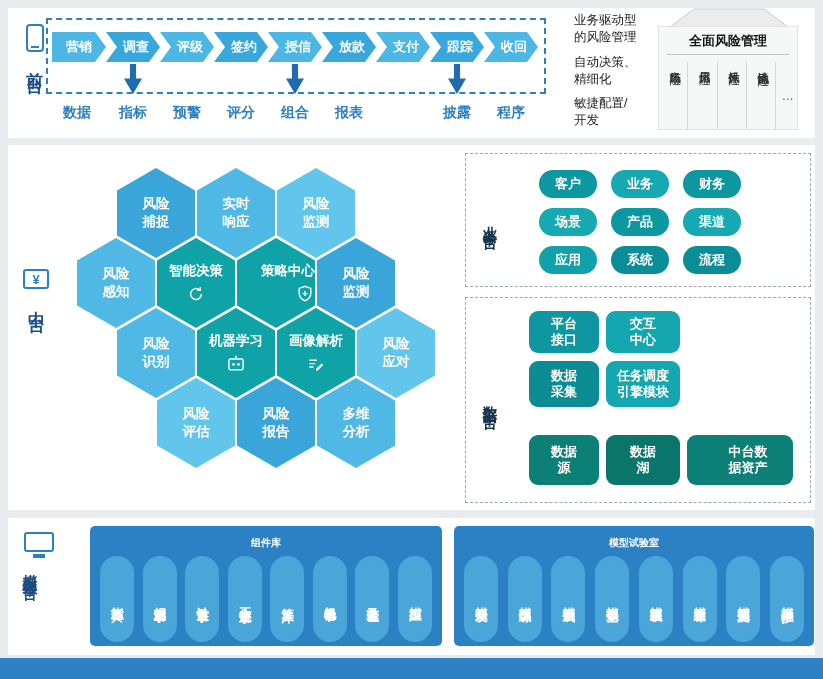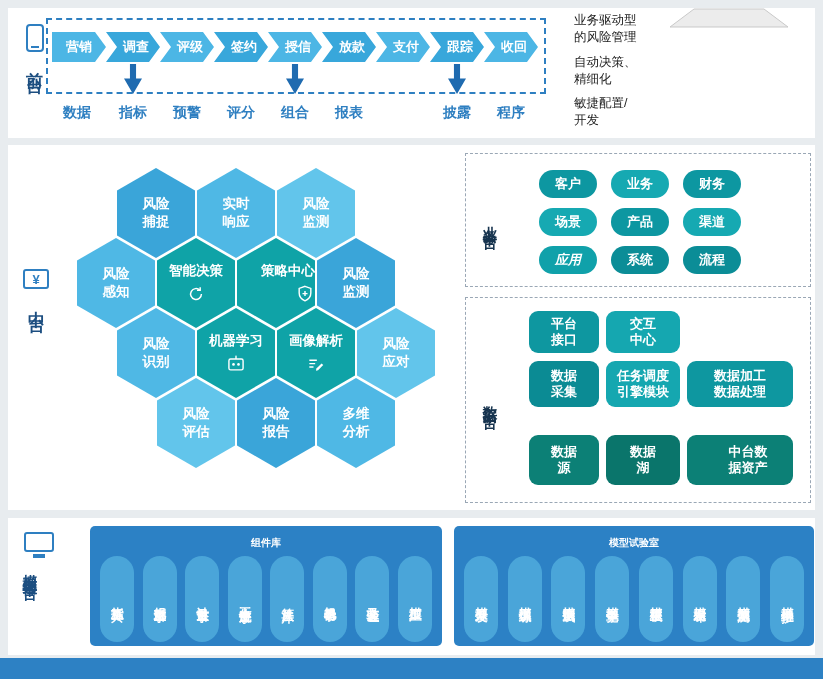--- a/index.html
+++ b/index.html
@@ -50,21 +50,21 @@
   .h1 { background:#3aa5d9; } .h2 { background:#4fb8e5; } .h3 { background:#62c5eb; } .ht { background:#0fa3a7; }
   .hex .hl { display:block; }
   .hicon { margin-top:4px; }
 
   
   .dashed-panel { position:absolute; border:1.5px dashed #9aa7b5; }
   .vlabel { position:absolute; left:14px; top:50%; transform:translateY(-50%); writing-mode:vertical-lr;
             font-weight:bold; font-size:14.5px; color:#17344f; letter-spacing:3px; }
   .pill-grid { position:absolute; left:73px; top:16px; display:grid; grid-template-columns:repeat(3,58px); gap:10px 14px; }
   .pill { height:28px; border-radius:14px; color:#fff; font-weight:bold; font-size:13px; display:flex; align-items:center; justify-content:center; }
-  .t1 { background:#0d97a1; } .t2 { background:#16a9b2; } .t3 { background:#10a1aa;font-style:italic; } .t4 { background:#0b8d97; }
+  .t1 { background:#0d97a1; } .t2 { background:#16a9b2; } .t3 { background:#10a1aa; } .t4 { background:#0b8d97; }
   .dbtn { position:absolute; border-radius:9px; color:#fff; font-weight:bold; font-size:13px; line-height:1.25;
           display:flex; flex-direction:column; align-items:center; justify-content:center; text-align:center; }
   .g1 { background:#0e97a0; } .g2 { background:#15a7b0; } .g3 { background:#0b8b94; }
   .g4 { background:#0c8076; } .g5 { background:#0a756b; }
 
   
   .bpanel { position:absolute; top:8px; height:120px; background:#2c81c5; border-radius:5px; }
   .bptitle { text-align:center; color:#fff; font-weight:bold; font-size:10px; padding-top:10px; }
   .bpills { display:flex; justify-content:space-between; padding:6px 10px 0; }
   .bpill { width:34px; height:86px; background:#4aa5d9; border-radius:17px; color:#fff; font-size:12.5px; font-weight:bold;
@@ -134,20 +134,30 @@
       <span>精细化</span>
     </div>
     <div class="note" style="top:87px;">
       <span>敏捷配置/</span>
       <span>开发</span>
     </div>
 
     <svg class="roof" width="118" height="20" viewBox="0 0 118 20">
       <polygon points="0,19 24,1 94,1 118,19" fill="#ececec" stroke="#c9c9c9" stroke-width="1"></polygon>
     </svg>
+    <div class="risk-panel">
+      <div class="risk-title">全面风险管理</div>
+      <div class="risk-cols">
+        <span class="risk-col">市场风险</span>
+        <span class="risk-col">信用风险</span>
+        <span class="risk-col">操作风险</span>
+        <span class="risk-col">流动性风险</span>
+        <span class="risk-more">…</span>
+      </div>
+    </div>
   </section>
 
   <section class="card mid">
     <div class="cash-icon">¥</div>
     <div class="rail-label" style="left:17px; top:152px;">中台</div>
 
     <div class="hex h1" style="left:109px; top:23px;">
       <span class="hl">风险</span>
       <span class="hl">捕捉</span>
     </div>
@@ -245,24 +255,20 @@
         <span>中心</span>
       </div>
       <div class="dbtn g3" style="left:63px; top:63px; width:70px; height:46px;">
         <span>数据</span>
         <span>采集</span>
       </div>
       <div class="dbtn g2" style="left:140px; top:63px; width:74px; height:46px;">
         <span>任务调度</span>
         <span>引擎模块</span>
       </div>
-      <div class="dbtn g1" style="left:221px; top:63px; width:106px; height:46px;">
-        <span>数据加工</span>
-        <span>数据处理</span>
-      </div>
       <div class="dbtn g4" style="left:63px; top:137px; width:70px; height:50px;">
         <span>数据</span>
         <span>源</span>
       </div>
       <div class="dbtn g5" style="left:140px; top:137px; width:74px; height:50px;">
         <span>数据</span>
         <span>湖</span>
       </div>
       <div class="dbtn g4" style="left:221px; top:137px; width:106px; height:50px;padding-left:16px;">
         <span>中台数</span>

